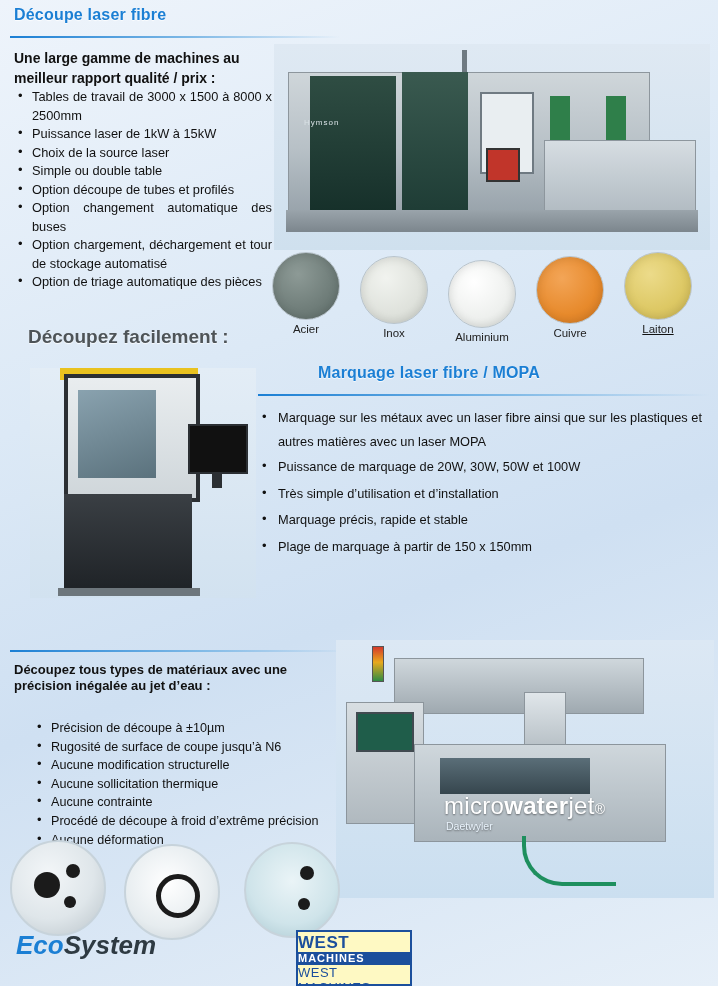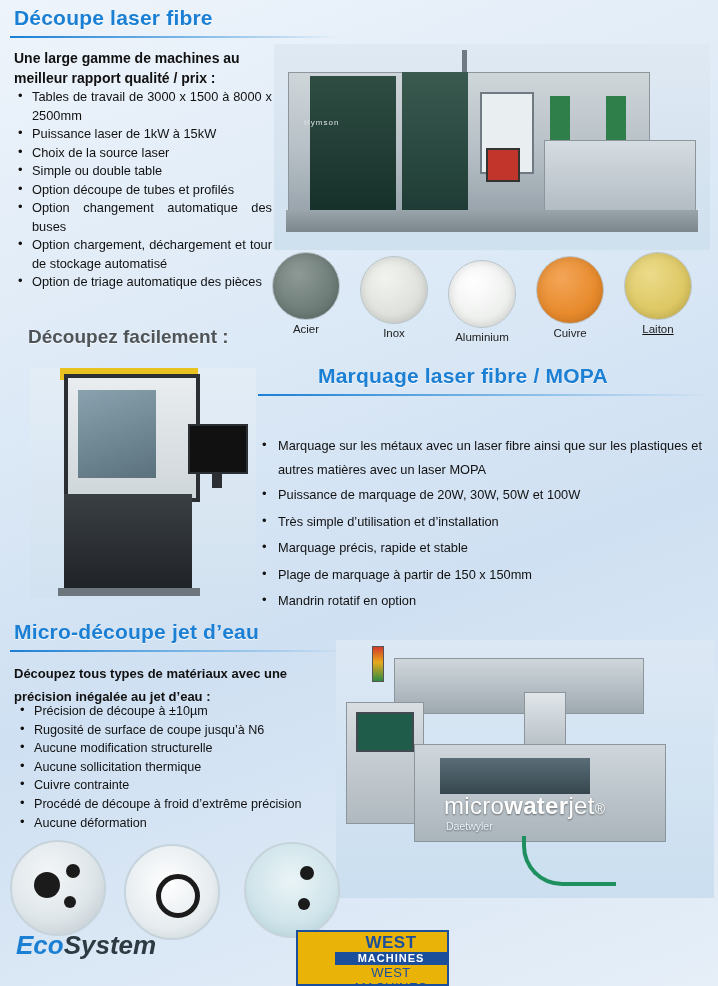--- a/index.html
+++ b/index.html
@@ -15,21 +15,21 @@
     overflow: hidden;
     color: #111;
   }
   .page {
     position: absolute;
     inset: 0;
   }
 
   
   .sec-title {
-    font-size: 21px;
+    font-size: 16px;
     font-weight: bold;
     color: #1b7fd4;
     letter-spacing: 0.2px;
     text-shadow: 0 1px 1px rgba(255,255,255,0.85);
   }
   .rule {
     height: 2px;
     background: linear-gradient(90deg, #1b7fd4 0%, #7fb9e6 55%, rgba(140,190,235,0) 100%);
   }
 
@@ -146,21 +146,21 @@
   }
 
   #mark-title { position: absolute; left: 318px; top: 364px; }
   #mark-rule  { position: absolute; left: 258px; top: 394px; width: 452px; }
 
   #mark-intro {
     position: absolute; left: 258px; top: 398px; width: 450px;
     font-size: 12.8px; font-weight: bold;
   }
   #mark-list {
-    position: absolute; left: 256px; top: 434px; width: 452px;
+    position: absolute; left: 256px; top: 406px; width: 452px;
     margin: 0; padding: 0; list-style: none;
     font-size: 12.8px; line-height: 26.5px;
   }
   #mark-list li { position: relative; padding-left: 22px; }
   #mark-list li::before {
     content: "•"; position: absolute; left: 6px; top: -1px; font-size: 13px;
   }
   #mark-list li.two-line { line-height: 24px; }
 
   
@@ -198,25 +198,25 @@
     position: absolute; left: 28px; top: 220px; width: 142px; height: 8px;
     background: #6d767c;
   }
 
   
   #water-title { position: absolute; left: 14px; top: 620px; }
   #water-rule  { position: absolute; left: 10px; top: 650px; width: 340px; }
 
   #water-intro {
     position: absolute; left: 14px; top: 662px; width: 320px;
-    font-size: 13px; font-weight: bold; line-height: 23px;
+    font-size: 13px; font-weight: bold; line-height: 16px;
   }
   #water-list {
     position: absolute; left: 14px; top: 702px; width: 346px;
-    margin: 0; padding: 0; list-style: none;
+    margin: 17px; padding: 0; list-style: none;
     font-size: 12.6px; line-height: 18.6px;
   }
   #water-list li { position: relative; padding-left: 20px; }
   #water-list li::before {
     content: "•"; position: absolute; left: 6px; top: -1px; font-size: 13px;
   }
 
   
   #water-machine {
     left: 336px; top: 640px; width: 378px; height: 258px;
@@ -294,24 +294,22 @@
   #footer-system {
     position: absolute; left: 16px; top: 930px;
     font-size: 26px; font-style: italic; font-weight: bold;
     color: #2e3a42;
   }
   #footer-system .tint { color: #1b7fd4; }
 
   #west-logo {
     position: absolute; left: 296px; top: 930px;
     width: 112px; height: 52px;
-    background: #eab308;
+    background: #fef9c3;
     border: 2px solid #1b4f9c;
-    text-align: center;
-    padding-left: 37px;
   }
   #west-logo .w1 {
     display: block; color: #1b4f9c; font-weight: bold; font-size: 17px;
     line-height: 18px; padding-top: 2px; letter-spacing: 0.5px;
   }
   #west-logo .w2 {
     display: block; background: #1b4f9c; color: #ffffff; font-weight: bold;
     font-size: 11px; letter-spacing: 1px; line-height: 13px;
   }
   #west-logo .w3 {
@@ -389,33 +387,31 @@
     <div class="cabinet"></div>
     <div class="foot"></div>
   </div>
 
   <ul id="mark-list">
     <li class="two-line">Marquage sur les métaux avec un laser fibre ainsi que sur les plastiques et autres matières avec un laser MOPA</li>
     <li>Puissance de marquage de 20W, 30W, 50W et 100W</li>
     <li>Très simple d’utilisation et d’installation</li>
     <li>Marquage précis, rapide et stable</li>
     <li>Plage de marquage à partir de 150 x 150mm</li>
-    <li>Mandrin rotatif en option</li>
   </ul>
 
-  <div class="sec-title" id="water-title">Micro-découpe jet d’eau</div>
   <div class="rule" id="water-rule"></div>
 
   <div id="water-intro">Découpez tous types de matériaux avec une précision inégalée au jet d’eau :</div>
   <ul id="water-list">
     <li>Précision de découpe à ±10µm</li>
     <li>Rugosité de surface de coupe jusqu’à N6</li>
     <li>Aucune modification structurelle</li>
     <li>Aucune sollicitation thermique</li>
-    <li>Cuivre contrainte</li>
+    <li>Aucune contrainte</li>
     <li>Procédé de découpe à froid d’extrême précision</li>
     <li>Aucune déformation</li>
   </ul>
 
   <div class="photo" id="water-machine">
     <div class="tower"></div>
     <div class="gantry"></div>
     <div class="head"></div>
     <div class="ctrl"></div>
     <div class="ctrl-screen"></div>

